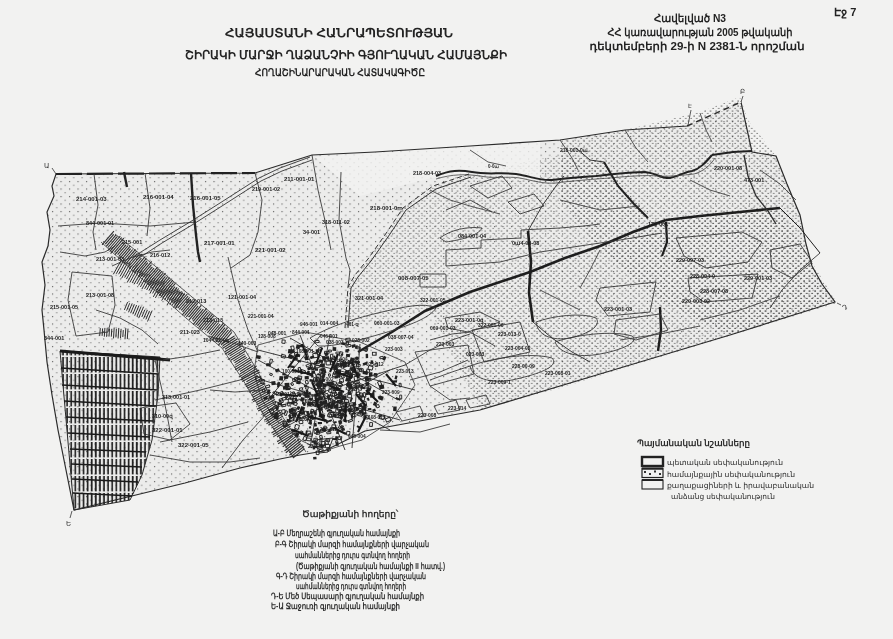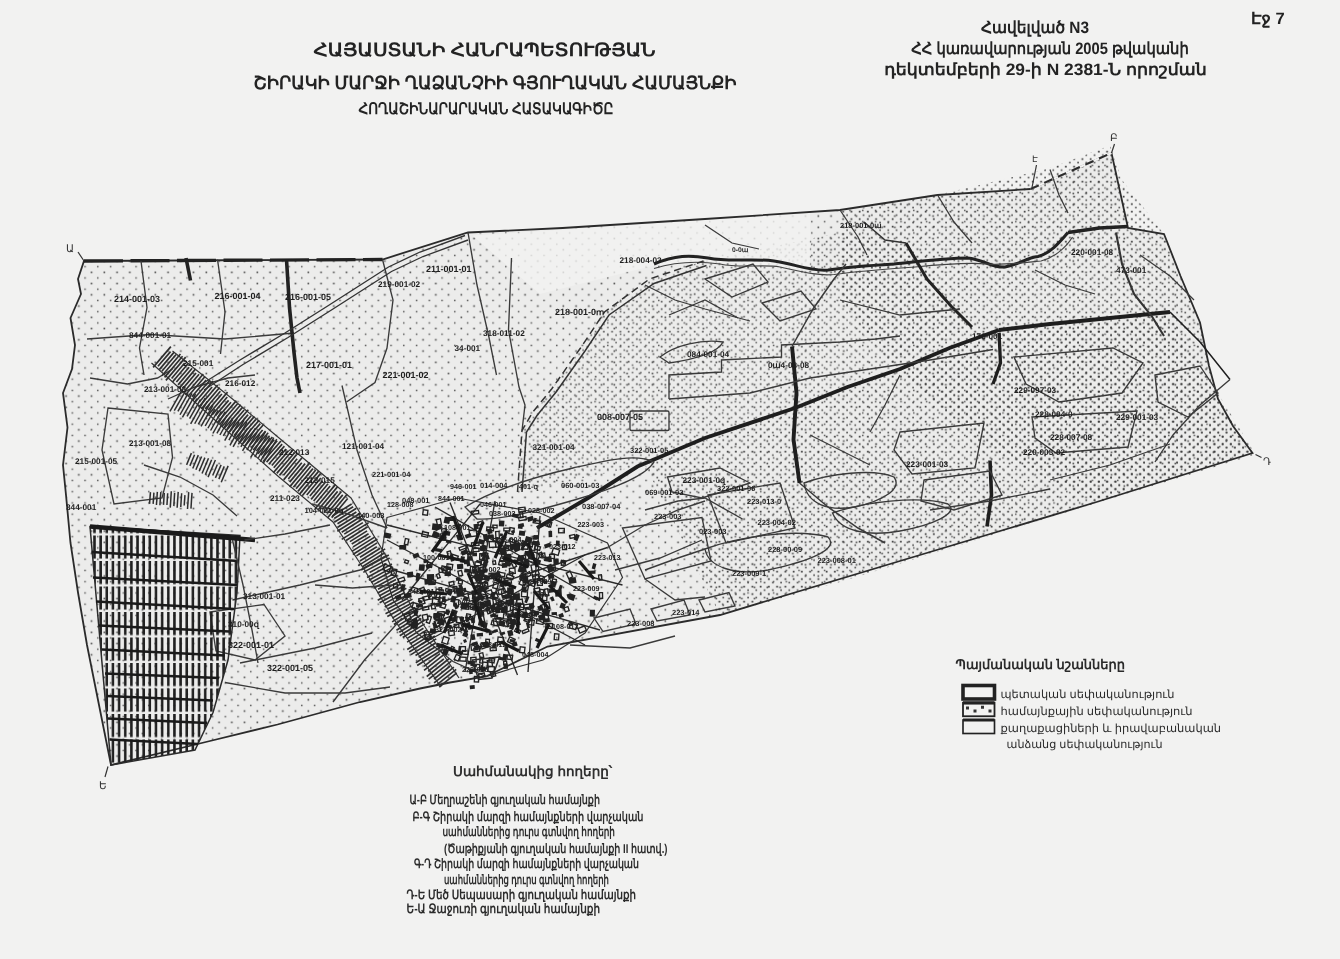--- a/index.html
+++ b/index.html
@@ -4,21 +4,21 @@
 html,body{margin:0;padding:0;background:#f2f2f1;width:893px;height:639px;overflow:hidden}
 *{font-family:"Liberation Sans",sans-serif}
 svg text{font-family:"Liberation Sans",sans-serif}
 </style></head>
 <body>
 
 <div style="position:absolute;left:0;top:0;width:893px;height:639px;background:#f2f2f1"></div>
 
 <div style="position:absolute;left:834px;top:6px;font-size:11px;font-weight:bold;color:#222">Էջ 7</div>
 
-<div style="position:absolute;left:136px;top:24px;width:400px;text-align:left;font-weight:bold;color:#15803d">
+<div style="position:absolute;left:152px;top:24px;width:400px;text-align:left;font-weight:bold;color:#15803d">
 <svg width="400" height="60">
 <text x="187" y="13" text-anchor="middle" font-size="12" font-weight="bold" fill="#232323" textLength="228" lengthAdjust="spacingAndGlyphs">ՀԱՅԱՍՏԱՆԻ ՀԱՆՐԱՊԵՏՈՒԹՅԱՆ</text>
 <text x="194" y="35" text-anchor="middle" font-size="12" font-weight="bold" fill="#232323" textLength="322" lengthAdjust="spacingAndGlyphs">ՇԻՐԱԿԻ ՄԱՐՋԻ ՂԱՁԱՆՉԻԻ ԳՅՈՒՂԱԿԱՆ ՀԱՄԱՅՆՔԻ</text>
 <text x="188" y="52" text-anchor="middle" font-size="10.5" font-weight="bold" fill="#232323" textLength="170" lengthAdjust="spacingAndGlyphs">ՀՈՂԱՇԻՆԱՐԱՐԱԿԱՆ ՀԱՏԱԿԱԳԻԾԸ</text>
 </svg></div>
 
 <div style="position:absolute;left:560px;top:10px;width:260px;text-align:right;font-weight:bold;color:#232323">
 <svg width="260" height="52">
 <text x="130" y="12" text-anchor="middle" font-size="11" font-weight="bold" fill="#232323" textLength="72" lengthAdjust="spacingAndGlyphs">Հավելված N3</text>
 <text x="140" y="26" text-anchor="middle" font-size="11" font-weight="bold" fill="#232323" textLength="185" lengthAdjust="spacingAndGlyphs">ՀՀ կառավարության 2005 թվականի</text>
@@ -1104,21 +1104,21 @@
     </g>
 
 <g font-size="7.5" fill="#2a2a2a">
 <text x="31" y="11" textLength="116" lengthAdjust="spacingAndGlyphs">պետական սեփականություն</text>
 <text x="31" y="22.5" textLength="128" lengthAdjust="spacingAndGlyphs">համայնքային սեփականություն</text>
 <text x="31" y="34" textLength="147" lengthAdjust="spacingAndGlyphs">քաղաքացիների և իրավաբանական</text>
 <text x="35" y="44.5" textLength="104" lengthAdjust="spacingAndGlyphs">անձանց սեփականություն</text>
 </g>
 </svg>
 
-<div style="position:absolute;left:302px;top:509px;font-size:9px;font-weight:bold;color:#2f2f2f">Սահմանակից հողերը՝</div>
+<div style="position:absolute;left:302px;top:509px;font-size:9px;font-weight:bold;color:#2f2f2f">Ծաթիքյանի հողերը՝</div>
 
 <svg style="position:absolute;left:265px;top:521px" width="300" height="100">
 <g font-size="8.5" fill="#2c2c2c" font-weight="bold">
 <text x="8" y="15" textLength="127" lengthAdjust="spacingAndGlyphs">Ա-Բ  Մեղրաշենի գյուղական համայնքի</text>
 <text x="10" y="26" textLength="154" lengthAdjust="spacingAndGlyphs">Բ-Գ Շիրակի մարզի համայնքների վարչական</text>
 <text x="30" y="36.5" textLength="115" lengthAdjust="spacingAndGlyphs">սահմաններից  դուրս գտնվող հողերի</text>
 <text x="31" y="47.5" textLength="149" lengthAdjust="spacingAndGlyphs">(Ծաթիքյանի գյուղական համայնքի II հատվ.)</text>
 <text x="11" y="57.5" textLength="150" lengthAdjust="spacingAndGlyphs">Գ-Դ Շիրակի մարզի համայնքների վարչական</text>
 <text x="31" y="68" textLength="110" lengthAdjust="spacingAndGlyphs">սահմաններից  դուրս գտնվող հողերի</text>
 <text x="6" y="78" textLength="153" lengthAdjust="spacingAndGlyphs">Դ-Ե Մեծ Սեպասարի գյուղական համայնքի</text>

